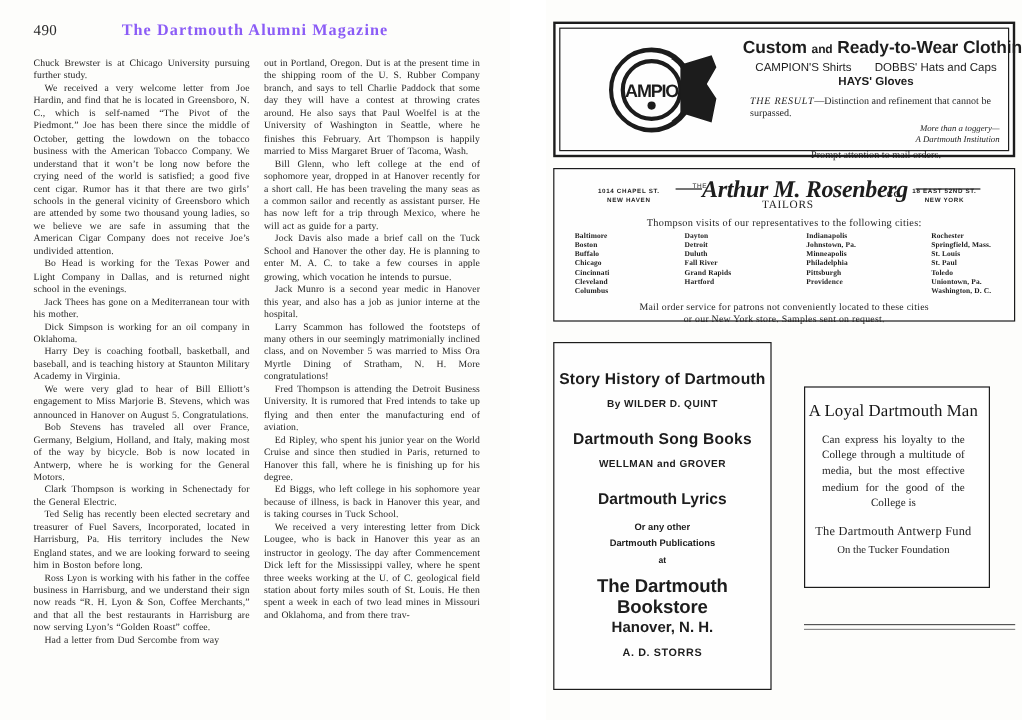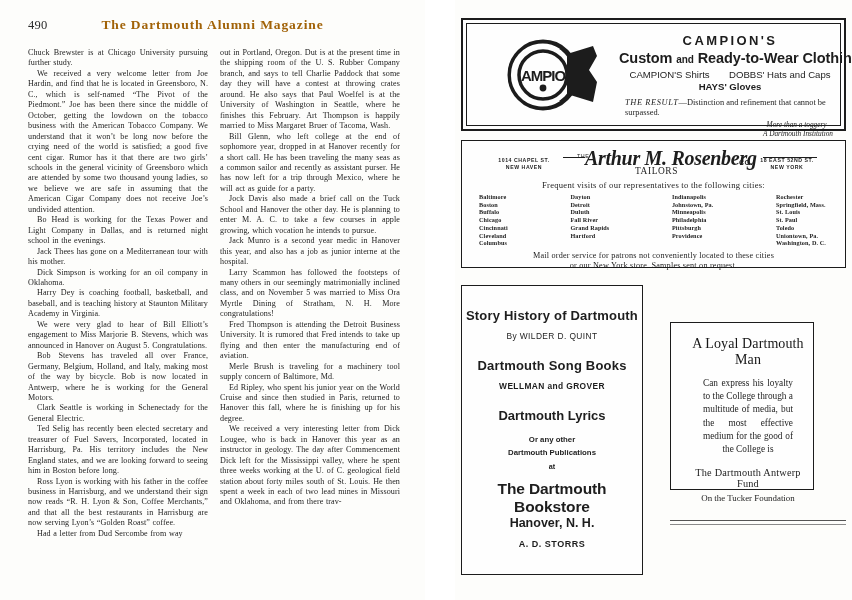--- a/index.html
+++ b/index.html
@@ -44,21 +44,21 @@
     color: #2a2a2a;
   }
   .running-head {
     position: absolute;
     left: 0; top: -1px;
     width: 425px;
     text-align: center;
     font-size: 13.5px;
     font-weight: 700;
     letter-spacing: 0.9px;
-    color: #a16207;
+    color: #8b5cf6;
   }
   .cols {
     position: absolute;
     left: 28px; top: 48px;
     width: 372px;
     height: 545px;
     display: flex;
     gap: 12px;
   }
   .col {
@@ -269,21 +269,21 @@
     border: 1.4px solid #1c1c1c;
     text-align: center;
     padding-top: 22px;
     font-family: "Liberation Sans", sans-serif;
   }
   .bk-1 {
     font-size: 13px; font-weight: 700;
     letter-spacing: 0.2px;
   }
   .bk-by {
-    font-size: 8.4px; font-weight: 400;
+    font-size: 8.4px; font-weight: 700;
     margin-top: 8px; letter-spacing: 0.4px;
   }
   .bk-2 {
     font-size: 13px; font-weight: 700;
     margin-top: 17px; letter-spacing: 0.2px;
   }
   .bk-auth {
     font-size: 8.4px; font-weight: 700;
     margin-top: 8px; letter-spacing: 0.4px;
   }
@@ -312,24 +312,24 @@
     margin-top: 0;
   }
   .bk-name {
     font-size: 9px; font-weight: 700;
     margin-top: 9px; letter-spacing: 0.5px;
   }
 
   
   .ad-loyal {
     left: 215px; top: 322px;
-    width: 144px; height: 168px;
+    width: 155px; height: 168px;
     border: 1.5px solid #1c1c1c;
     text-align: center;
-    padding: 13px 6px 0 18px;
+    padding: 13px 6px 0 0;
     font-family: Liberation Serif, serif;
   }
   .ly-title {
     font-size: 14px;
     letter-spacing: 0.1px;
     color: #161616;
   }
   .ly-body {
     font-size: 9.3px;
     line-height: 13.2px;
@@ -375,34 +375,34 @@
     <div class="cols">
       <div class="col" id="col1">
           <p class="noind">Chuck Brewster is at Chicago University pursuing further study.</p>
           <p>We received a very welcome letter from Joe Hardin, and find that he is located in Greensboro, N. C., which is self-named “The Pivot of the Piedmont.” Joe has been there since the middle of October, getting the lowdown on the tobacco business with the American Tobacco Company. We understand that it won’t be long now before the crying need of the world is satisfied; a good five cent cigar. Rumor has it that there are two girls’ schools in the general vicinity of Greensboro which are attended by some two thousand young ladies, so we believe we are safe in assuming that the American Cigar Company does not receive Joe’s undivided attention.</p>
           <p>Bo Head is working for the Texas Power and Light Company in Dallas, and is returned night school in the evenings.</p>
           <p>Jack Thees has gone on a Mediterranean tour with his mother.</p>
           <p>Dick Simpson is working for an oil company in Oklahoma.</p>
           <p>Harry Dey is coaching football, basketball, and baseball, and is teaching history at Staunton Military Academy in Virginia.</p>
           <p>We were very glad to hear of Bill Elliott’s engagement to Miss Marjorie B. Stevens, which was announced in Hanover on August 5. Congratulations.</p>
           <p>Bob Stevens has traveled all over France, Germany, Belgium, Holland, and Italy, making most of the way by bicycle. Bob is now located in Antwerp, where he is working for the General Motors.</p>
-          <p>Clark Seattle is working in Schenectady for the General Electric.</p>
+          <p>Clark Thompson is working in Schenectady for the General Electric.</p>
           <p>Ted Selig has recently been elected secretary and treasurer of Fuel Savers, Incorporated, located in Harrisburg, Pa. His territory includes the New England states, and we are looking forward to seeing him in Boston before long.</p>
           <p>Ross Lyon is working with his father in the coffee business in Harrisburg, and we understand their sign now reads “R. H. Lyon &amp; Son, Coffee Merchants,” and that all the best restaurants in Harrisburg are now serving Lyon’s “Golden Roast” coffee.</p>
           <p>Had a letter from Dud Sercombe from way</p>
         </div>
       <div class="col" id="col2">
           <p class="noind">out in Portland, Oregon. Dut is at the present time in the shipping room of the U. S. Rubber Company branch, and says to tell Charlie Paddock that some day they will have a contest at throwing crates around. He also says that Paul Woelfel is at the University of Washington in Seattle, where he finishes this February. Art Thompson is happily married to Miss Margaret Bruer of Tacoma, Wash.</p>
           <p>Bill Glenn, who left college at the end of sophomore year, dropped in at Hanover recently for a short call. He has been traveling the many seas as a common sailor and recently as assistant purser. He has now left for a trip through Mexico, where he will act as guide for a party.</p>
           <p>Jock Davis also made a brief call on the Tuck School and Hanover the other day. He is planning to enter M. A. C. to take a few courses in apple growing, which vocation he intends to pursue.</p>
           <p>Jack Munro is a second year medic in Hanover this year, and also has a job as junior interne at the hospital.</p>
           <p>Larry Scammon has followed the footsteps of many others in our seemingly matrimonially inclined class, and on November 5 was married to Miss Ora Myrtle Dining of Stratham, N. H. More congratulations!</p>
           <p>Fred Thompson is attending the Detroit Business University. It is rumored that Fred intends to take up flying and then enter the manufacturing end of aviation.</p>
-          <p>Merle Brush is traveling for a machinery tool supply concern of Baltimore, Md.</p>
           <p>Ed Ripley, who spent his junior year on the World Cruise and since then studied in Paris, returned to Hanover this fall, where he is finishing up for his degree.</p>
+          <p>Ed Biggs, who left college in his sophomore year because of illness, is back in Hanover this year, and is taking courses in Tuck School.</p>
           <p>We received a very interesting letter from Dick Lougee, who is back in Hanover this year as an instructor in geology. The day after Commencement Dick left for the Mississippi valley, where he spent three weeks working at the U. of C. geological field station about forty miles south of St. Louis. He then spent a week in each of two lead mines in Missouri and Oklahoma, and from there trav-</p>
         </div>
     </div>
   </div>
 
   <div class="page-right">
 
     <div class="ad ad-campion">
       <div class="inner">
 
@@ -411,21 +411,20 @@
             <circle cx="50" cy="39" r="33" fill="none" stroke="#1c1c1c" stroke-width="5"></circle>
             <circle cx="50" cy="39" r="24" fill="none" stroke="#1c1c1c" stroke-width="3.5"></circle>
             <path d="M 74 18 L 100 10 L 104 20 L 96 34 L 104 46 L 100 66 L 74 58 Z" fill="#1c1c1c"></path>
             <path d="M 66 14 A 30 30 0 1 0 66 64" fill="none" stroke="#ffffff" stroke-width="3"></path>
             <text x="50" y="45" font-family="Liberation Sans, sans-serif" font-size="15" font-weight="700" fill="#1c1c1c" text-anchor="middle" letter-spacing="-1">AMPIO</text>
             <circle cx="50" cy="52" r="3.4" fill="#1c1c1c"></circle>
           </svg>
         </div>
 
         <div class="campion-copy">
-          <div class="c-title">CAMPION'S</div>
           <div class="c-sub">
             <span>Custom</span>
             <span class="sm">and</span>
             <span>Ready-to-Wear Clothing</span>
           </div>
           <div class="c-line3">
             <span>CAMPION'S Shirts</span>
             <span class="gap"></span>
             <span>DOBBS' Hats and Caps</span>
           </div>
@@ -453,21 +452,21 @@
         <div class="ros-script">Arthur M. Rosenberg</div>
         <div class="ros-co">CO.</div>
         <div class="ros-rule-r"></div>
         <div class="ros-tailors">TAILORS</div>
         <div class="ros-addr right">
           <div>18 EAST 52ND ST.</div>
           <div>NEW YORK</div>
         </div>
       </div>
 
-      <div class="ros-lead">Frequent visits of our representatives to the following cities:</div>
+      <div class="ros-lead">Thompson visits of our representatives to the following cities:</div>
 
       <div class="ros-cities">
         <ul id="cities1">
             <li>Baltimore</li>
             <li>Boston</li>
             <li>Buffalo</li>
             <li>Chicago</li>
             <li>Cincinnati</li>
             <li>Cleveland</li>
             <li>Columbus</li>

